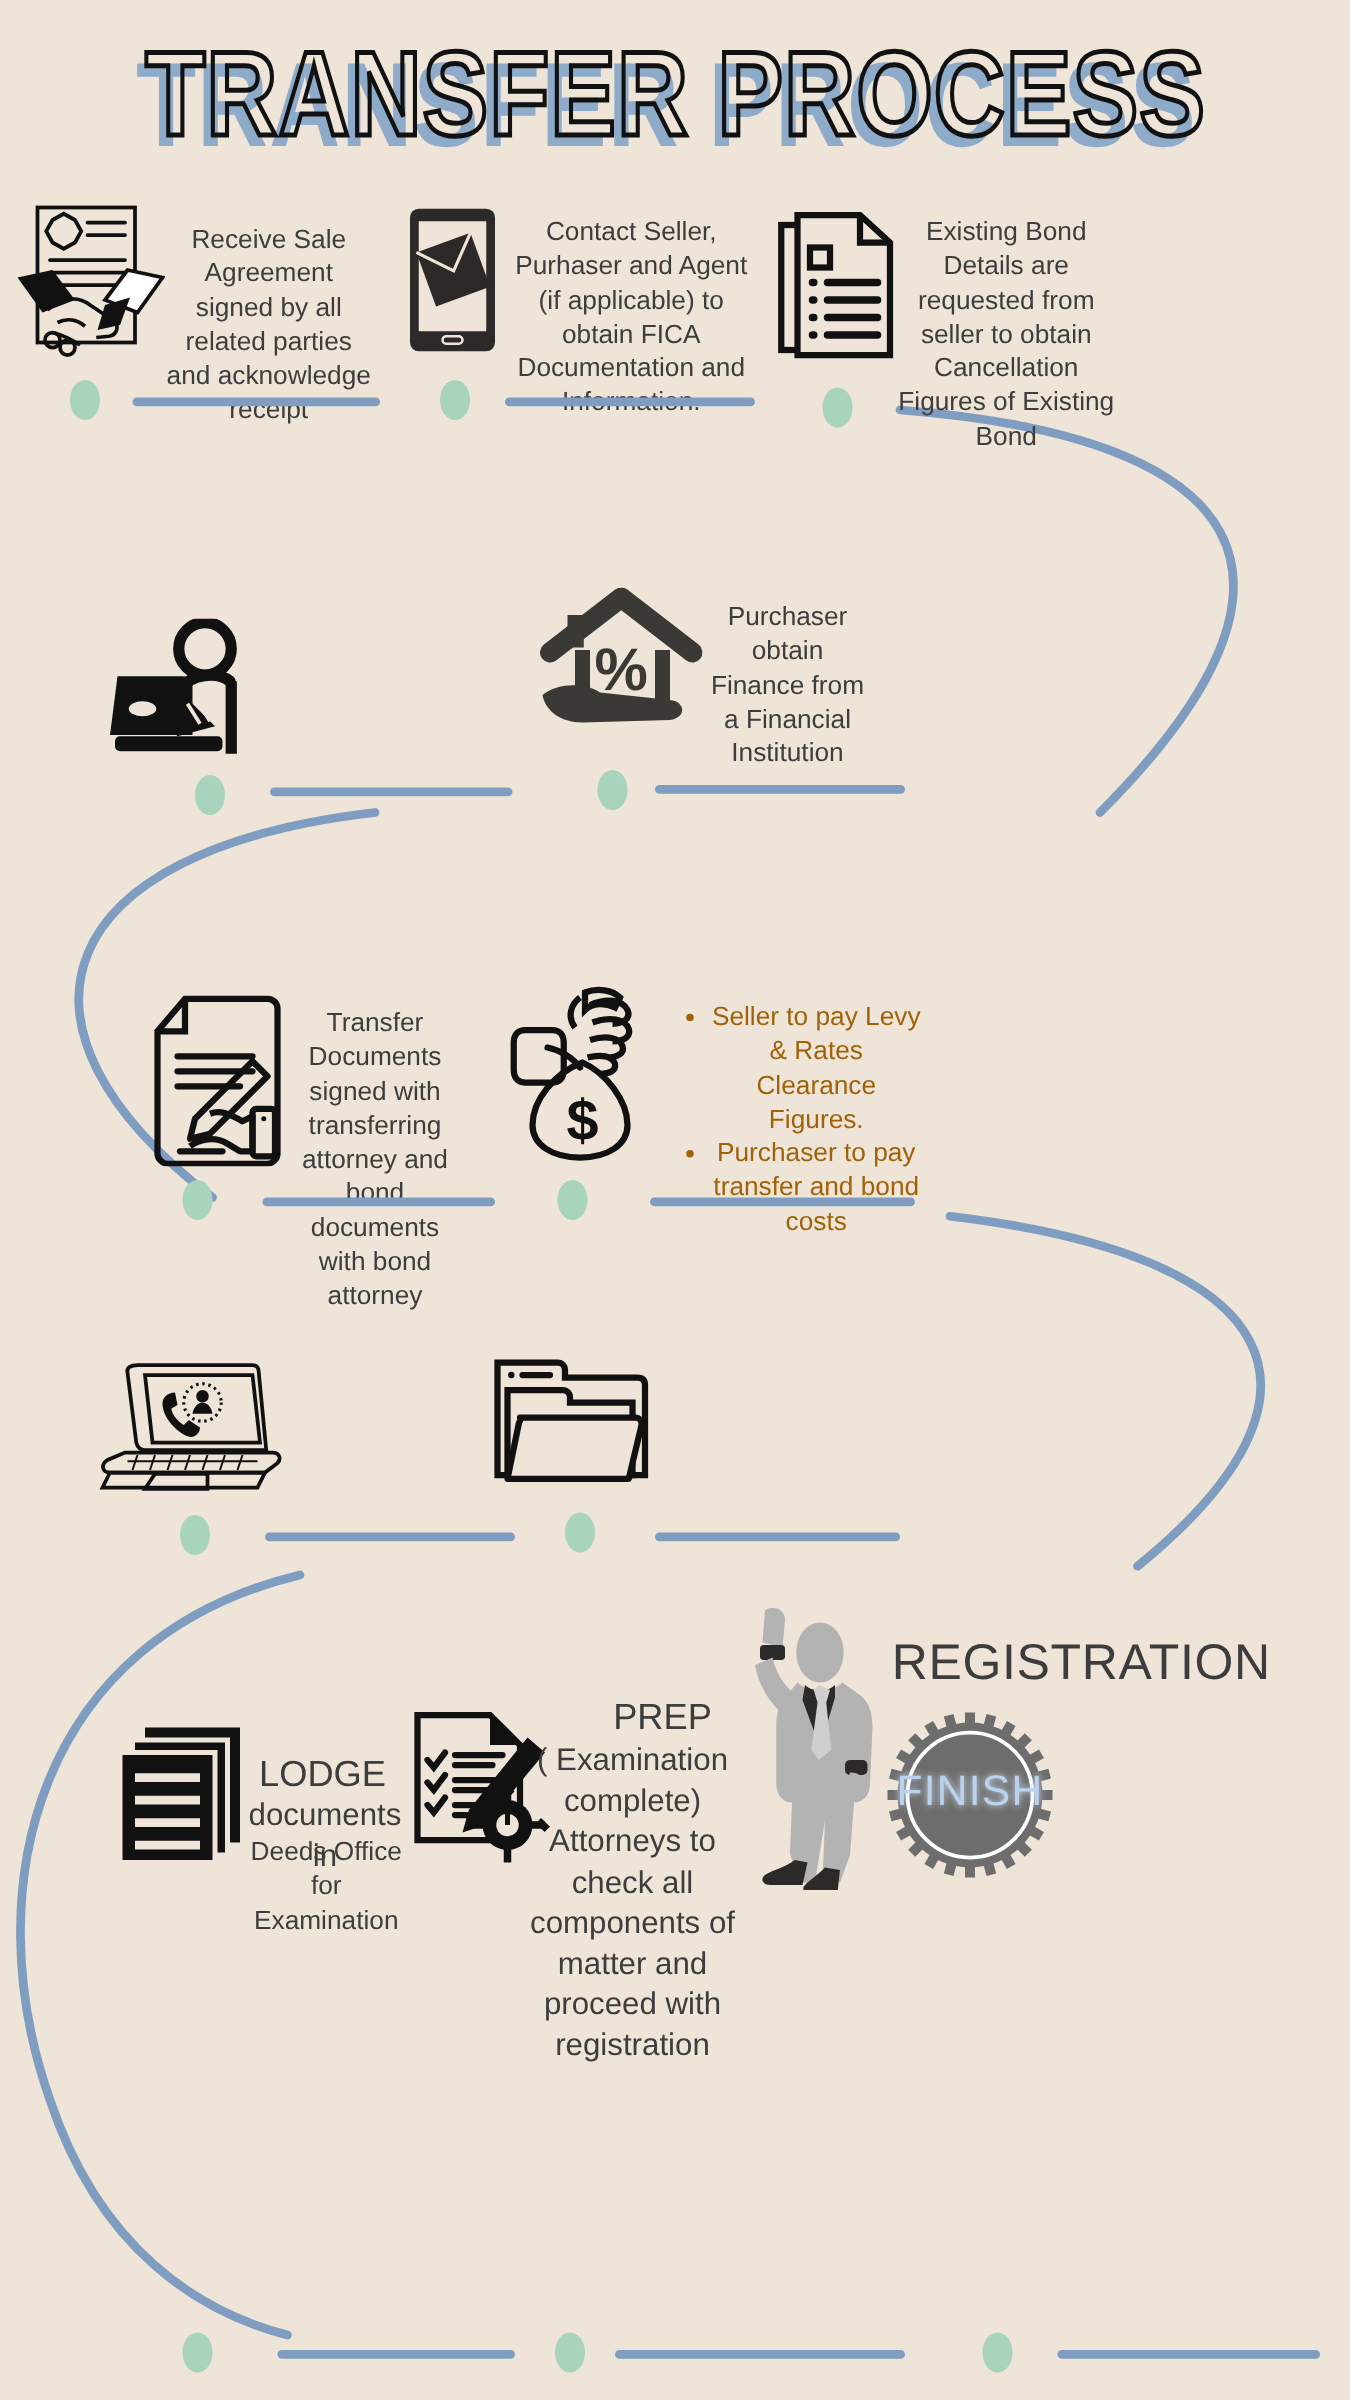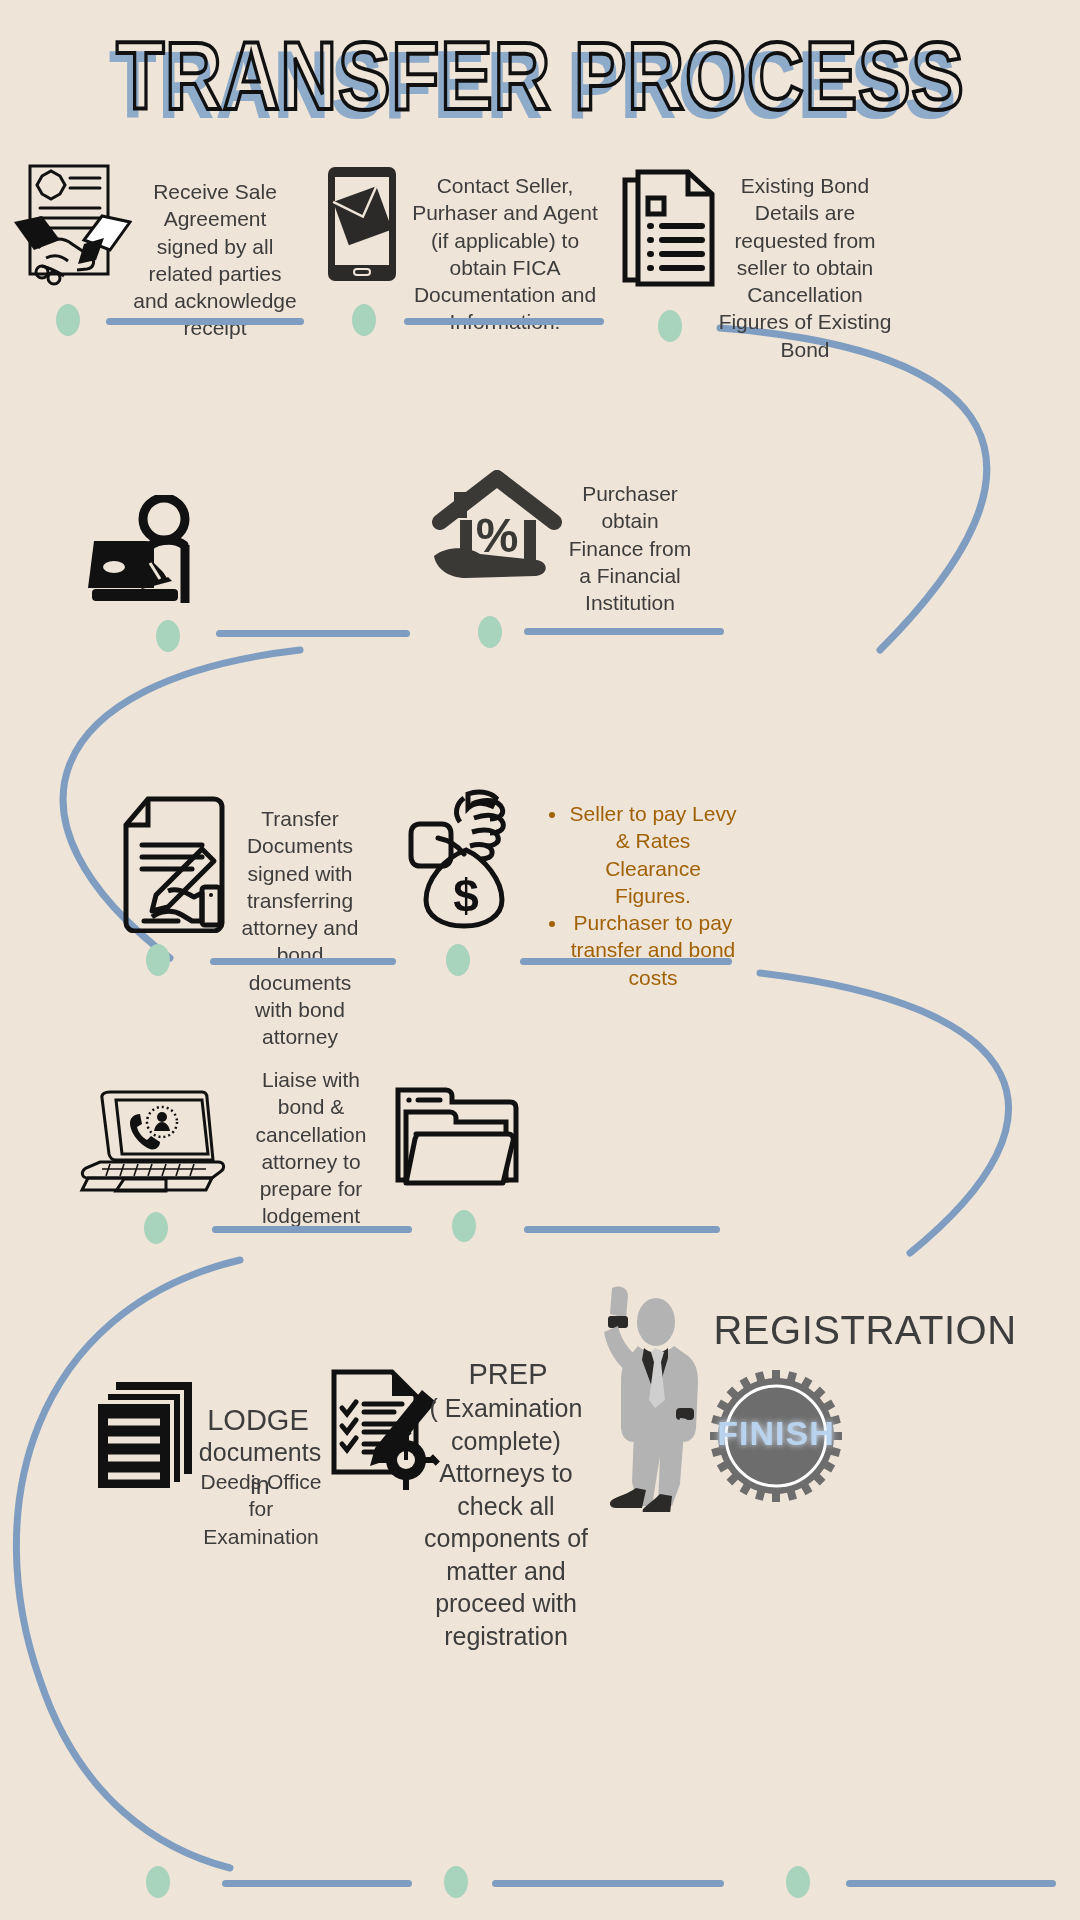--- a/index.html
+++ b/index.html
@@ -257,21 +257,20 @@
           <line x1="82" y1="78" x2="78" y2="90"></line>
         <line x1="96" y1="78" x2="92" y2="90"></line>
           <line x1="110" y1="78" x2="106" y2="90"></line>
         <line x1="124" y1="78" x2="120" y2="90"></line>
         <line x1="32" y1="83" x2="136" y2="83"></line>
       </g>
       <path d="M54 93 h42 v12 H46z" fill="none" stroke="#111" stroke-width="3"></path>
       <path d="M18 92 h124 l-6 12 H12 z" fill="none" stroke="#111" stroke-width="3"></path>
     </svg>
   </div>
-  <div class="cap" style="left:240px;top:1066px;width:142px;">Liaise with bond &amp; cancellation attorney to prepare for lodgement</div>
 
   <div class="icon" style="left:392px;top:1082px;width:132px;height:106px;">
     <svg width="132" height="106" viewBox="0 0 132 106">
       <path d="M6 8 h48 c4 0 6 3 6 6 v6 h58 c4 0 6 2 6 6 v72 H6 z" fill="none" stroke="#111" stroke-width="5"></path>
       <circle cx="17" cy="18" r="2.6" fill="#111"></circle>
       <line x1="26" y1="18" x2="48" y2="18" stroke="#111" stroke-width="5" stroke-linecap="round"></line>
       <path d="M14 30 h44 c4 0 6 3 6 6 v4 h50 v58 H14 z" fill="#efe4d8" stroke="#111" stroke-width="5"></path>
       <path d="M24 52 h92 c4 0 6 3 5 7 l-10 42 H14 l9 -44 c1 -3 3 -5 1 -5z" fill="#efe4d8" stroke="#111" stroke-width="5" stroke-linejoin="round"></path>
     </svg>
   </div>
@@ -324,21 +323,21 @@
             <rect x="-3" y="18" width="6" height="12"></rect>
           <rect x="-30" y="-3" width="12" height="6"></rect>
             <rect x="18" y="-3" width="12" height="6"></rect>
           <rect x="-25" y="-23" width="10" height="6" transform="rotate(45)"></rect>
           <rect x="15" y="-23" width="10" height="6" transform="rotate(45)"></rect>
         </g>
         <line x1="0" y1="-26" x2="0" y2="0" stroke="#111" stroke-width="4"></line>
       </g>
     </svg>
   </div>
-  <div class="heading-sm" style="left:430px;top:1358px;width:156px;text-align:center;">PREP</div>
+  <div class="heading-sm" style="left:452px;top:1358px;width:156px;text-align:center;">PREP</div>
   <div class="cap lg" style="left:416px;top:1392px;width:180px;">( Examination complete) Attorneys to check all components of matter and proceed with registration</div>
 
   <div class="icon" style="left:598px;top:1282px;width:110px;height:230px;">
     <svg width="110" height="230" viewBox="0 0 110 230">
       <path d="M14 6 c8 -4 16 0 16 8 l-2 22 -16 -4 z" fill="#b3b3b3"></path>
       <rect x="10" y="34" width="20" height="12" rx="3" fill="#2b2a28"></rect>
       <path d="M20 44 c4 18 16 30 28 36 l-6 18 c-18 -8 -32 -26 -36 -48z" fill="#b3b3b3"></path>
       <ellipse cx="58" cy="40" rx="19" ry="24" fill="#b3b3b3"></ellipse>
       <path d="M40 64 c8 8 28 8 36 0 l14 10 c8 6 10 16 10 26 l-2 46 c-1 10 -6 14 -14 14 H36 c-8 0 -13 -6 -13 -16 l0 -46 c0 -12 4 -22 12 -28z" fill="#b3b3b3"></path>
       <path d="M46 66 c6 6 18 6 24 0 l0 10 -12 40 -14 -38z" fill="#2b2a28"></path>
@@ -392,21 +391,21 @@
             <rect x="64" y="120" width="8" height="14"></rect>
             <rect x="2" y="64" width="14" height="8"></rect>
             <rect x="120" y="64" width="14" height="8"></rect>
           </g>
       </g>
       <circle cx="68" cy="68" r="50" fill="none" stroke="#ffffff" stroke-width="3"></circle>
     </svg>
   </div>
   <div style="position:absolute;left:708px;top:1414px;width:136px;text-align:center;
               font-family:'Liberation Sans Narrow','Liberation Sans',sans-serif;
-              font-size:34px;font-weight:700;color:#b9d3ef;letter-spacing:1px;
+              font-size:34px;font-weight:400;color:#b9d3ef;letter-spacing:1px;
               text-shadow:0 0 6px #dbe9f8;">FINISH</div>
 
   <div class="dot" style="left:146px;top:1866px;"></div>
   <div class="bar" style="left:222px;top:1880px;width:190px;"></div>
   <div class="dot" style="left:444px;top:1866px;"></div>
   <div class="bar" style="left:492px;top:1880px;width:232px;"></div>
   <div class="dot" style="left:786px;top:1866px;"></div>
   <div class="bar" style="left:846px;top:1880px;width:210px;"></div>
 
 </div>

